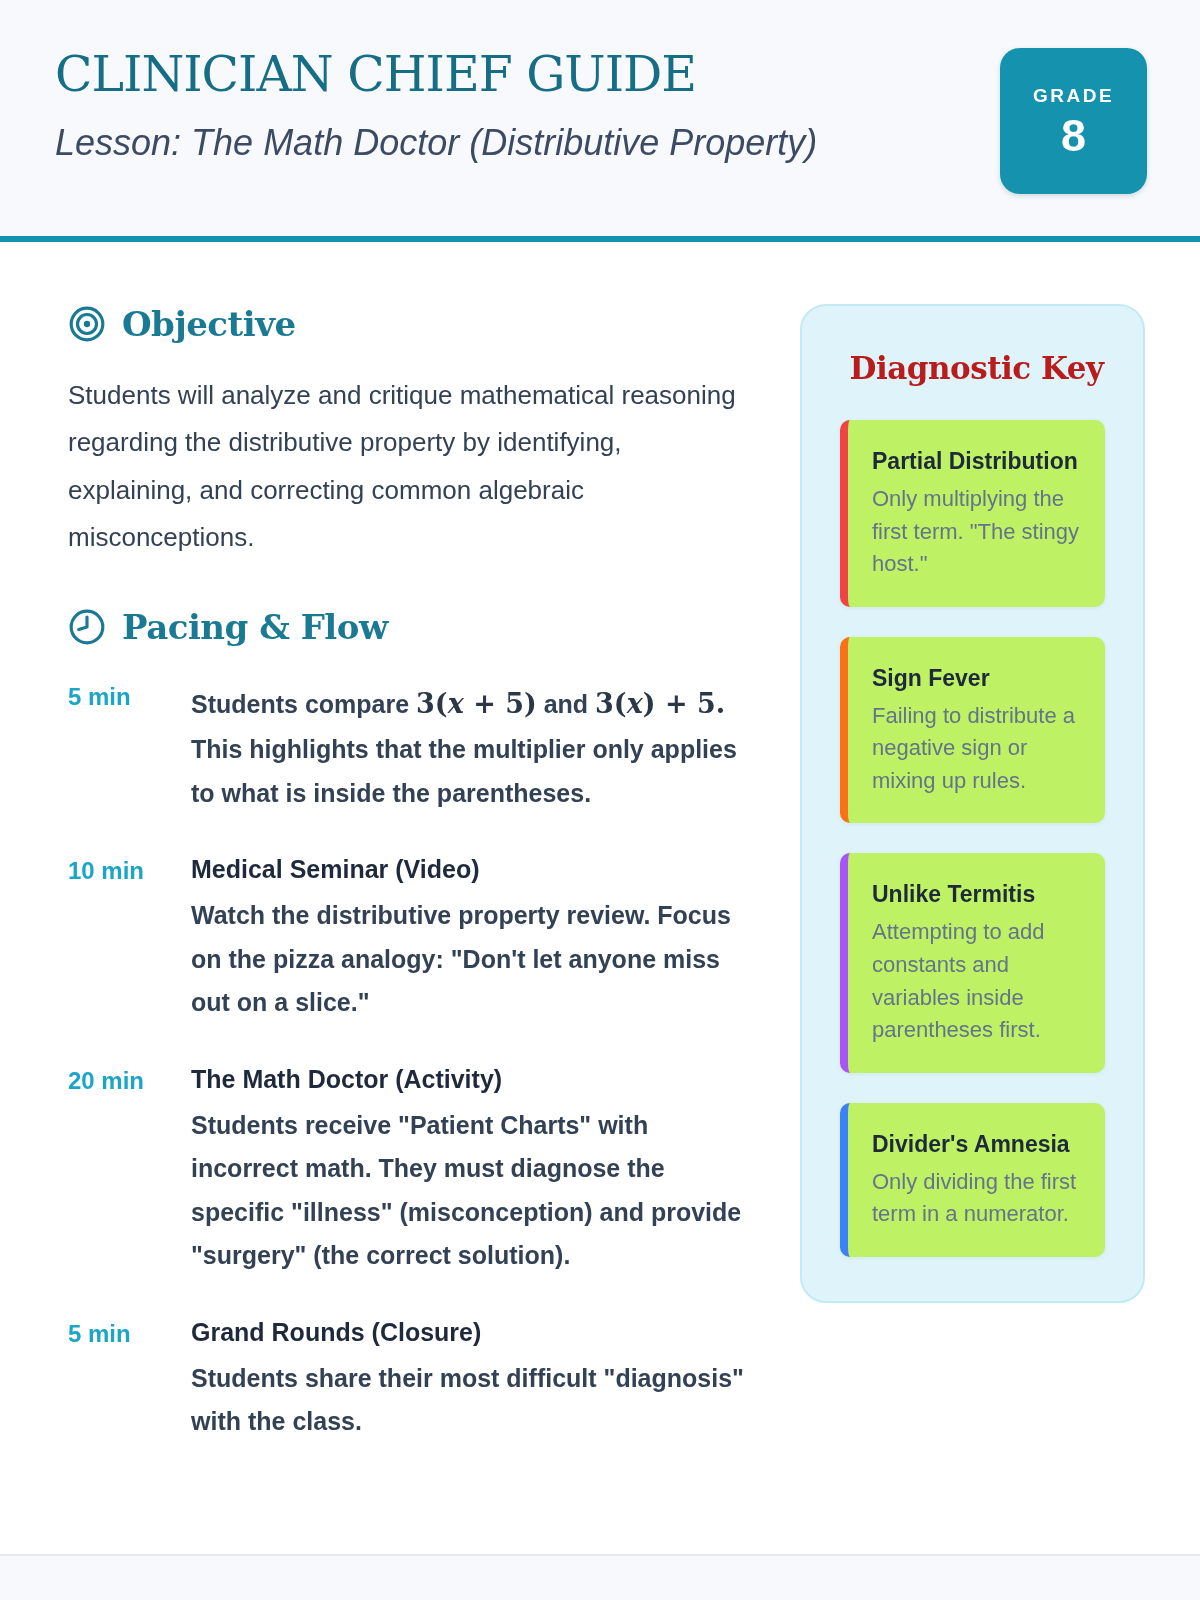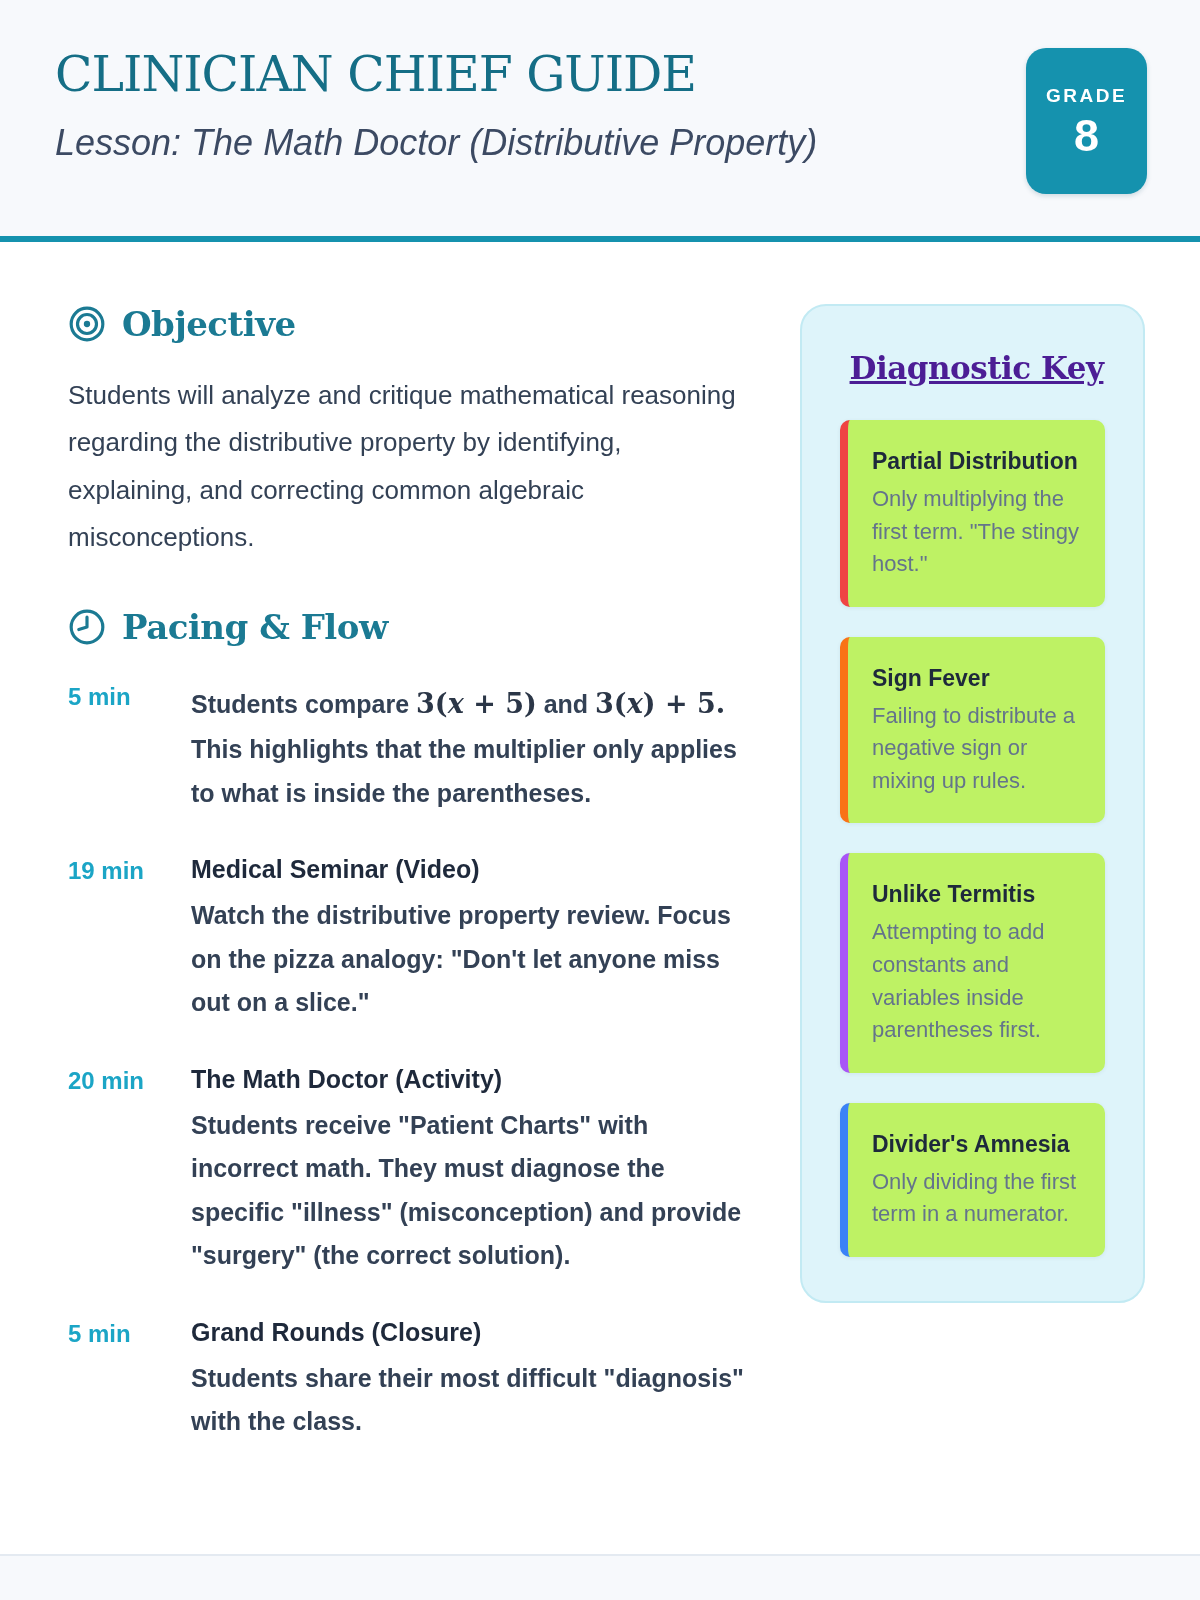--- a/index.html
+++ b/index.html
@@ -17,21 +17,21 @@
   }
   *{box-sizing:border-box;}
   html,body{margin:0;padding:0;}
   body{background:var(--page-bg);font-family:"Liberation Sans",sans-serif;color:var(--body);}
   .page{width:1200px;min-height:1600px;margin:0 auto;background:var(--page-bg);overflow:hidden;}
 
   
   .header{display:flex;justify-content:space-between;align-items:flex-start;padding:48px 53px 42px 55px;}
   .h1{font-family:"DejaVu Serif","Liberation Serif",serif;font-weight:400;font-size:49px;letter-spacing:-1px;color:var(--teal);margin:0 0 20px 0;line-height:1.1;}
   .subtitle{font-style:italic;font-size:36px;color:#3c4a63;margin:0;font-weight:500;}
-  .grade-badge{background:var(--accent);color:#ffffff;border-radius:20px;width:121px;height:146px;display:flex;flex-direction:column;align-items:center;justify-content:center;gap:6px;box-shadow:0 2px 5px rgba(15,80,100,.18);}
+  .grade-badge{background:var(--accent);color:#ffffff;border-radius:20px;width:147px;height:146px;display:flex;flex-direction:column;align-items:center;justify-content:center;gap:6px;box-shadow:0 2px 5px rgba(15,80,100,.18);}
   .grade-label{font-size:19px;font-weight:700;letter-spacing:2.5px;}
   .grade-value{font-size:45px;font-weight:700;line-height:1;}
   .teal-rule{height:6px;background:var(--accent);width:100%;}
 
   
   .main{background:var(--content-bg);padding:62px 55px 70px 55px;display:flex;gap:48px;border-bottom:2px solid var(--divider);}
   .left-col{flex:1;min-width:0;margin-left:13px;}
 
   .section-h{display:flex;align-items:center;gap:16px;font-family:"DejaVu Serif","Liberation Serif",serif;font-weight:700;font-size:34px;letter-spacing:-0.5px;color:#1b7a93;margin:0 0 28px 0;}
   .section-h .icn{display:inline-flex;flex:none;color:#1b7a93;}
@@ -41,21 +41,21 @@
   .pacing-row{display:flex;margin-bottom:40px;}
   .pacing-time{flex:0 0 123px;font-size:24px;font-weight:700;color:var(--cyan);padding-top:2px;}
   .pacing-content{flex:1;min-width:0;max-width:600px;}
   .pacing-title{font-size:25px;font-weight:700;color:var(--ink);margin-bottom:10px;}
   .pacing-desc{font-size:25px;line-height:1.74;color:var(--body);margin:0;font-weight:bold;}
   .math{font-family:"DejaVu Serif","Liberation Serif",serif;font-size:1.08em;color:#2b3647;}
   .math em{font-style:italic;}
 
   
   .diagnostic{flex:0 0 345px;background:var(--panel-bg);border:2px solid var(--panel-border);border-radius:26px;padding:44px 38px;align-self:flex-start;}
-  .diag-h{font-family:"DejaVu Serif","Liberation Serif",serif;font-weight:700;font-size:31px;letter-spacing:-0.5px;color:#4c1d95;text-align:center;margin:0 0 34px 8px;text-decoration:underline;}
+  .diag-h{font-family:"DejaVu Serif","Liberation Serif",serif;font-weight:700;font-size:31px;letter-spacing:-0.5px;color:#b91c1c;text-align:center;margin:0 0 34px 8px;}
   .diag-card{background:#bef264;border-left:8px solid #ccc;border-radius:10px;padding:26px 24px;margin-bottom:30px;box-shadow:0 1px 4px rgba(30,60,80,.07);}
   .diag-card:last-child{margin-bottom:0;}
   .diag-title{font-size:23px;font-weight:700;color:var(--ink);line-height:1.35;margin-bottom:6px;}
   .diag-desc{font-size:22px;line-height:1.48;color:var(--muted);}
 
   
   .footer{background:var(--page-bg);padding:66px 55px 40px 55px;}
 </style>
 </head>
 <body>
@@ -100,21 +100,21 @@
       </h2>
 
       <div class="pacing-row">
         <div class="pacing-time">5 min</div>
         <div class="pacing-content">
           <p class="pacing-desc"><span>Students compare </span><span class="math"><span>3(</span><em>x</em><span> + 5)</span></span><span> and </span><span class="math"><span>3(</span><em>x</em><span>) + 5.</span></span><span> This highlights that the multiplier only applies to what is inside the parentheses.</span></p>
         </div>
       </div>
 
       <div class="pacing-row">
-        <div class="pacing-time">19 min</div>
+        <div class="pacing-time">10 min</div>
         <div class="pacing-content">
           <div class="pacing-title">Medical Seminar (Video)</div>
           <p class="pacing-desc">Watch the distributive property review. Focus on the pizza analogy: "Don't let anyone miss out on a slice."</p>
         </div>
       </div>
 
       <div class="pacing-row">
         <div class="pacing-time">20 min</div>
         <div class="pacing-content">
           <div class="pacing-title">The Math Doctor (Activity)</div>

